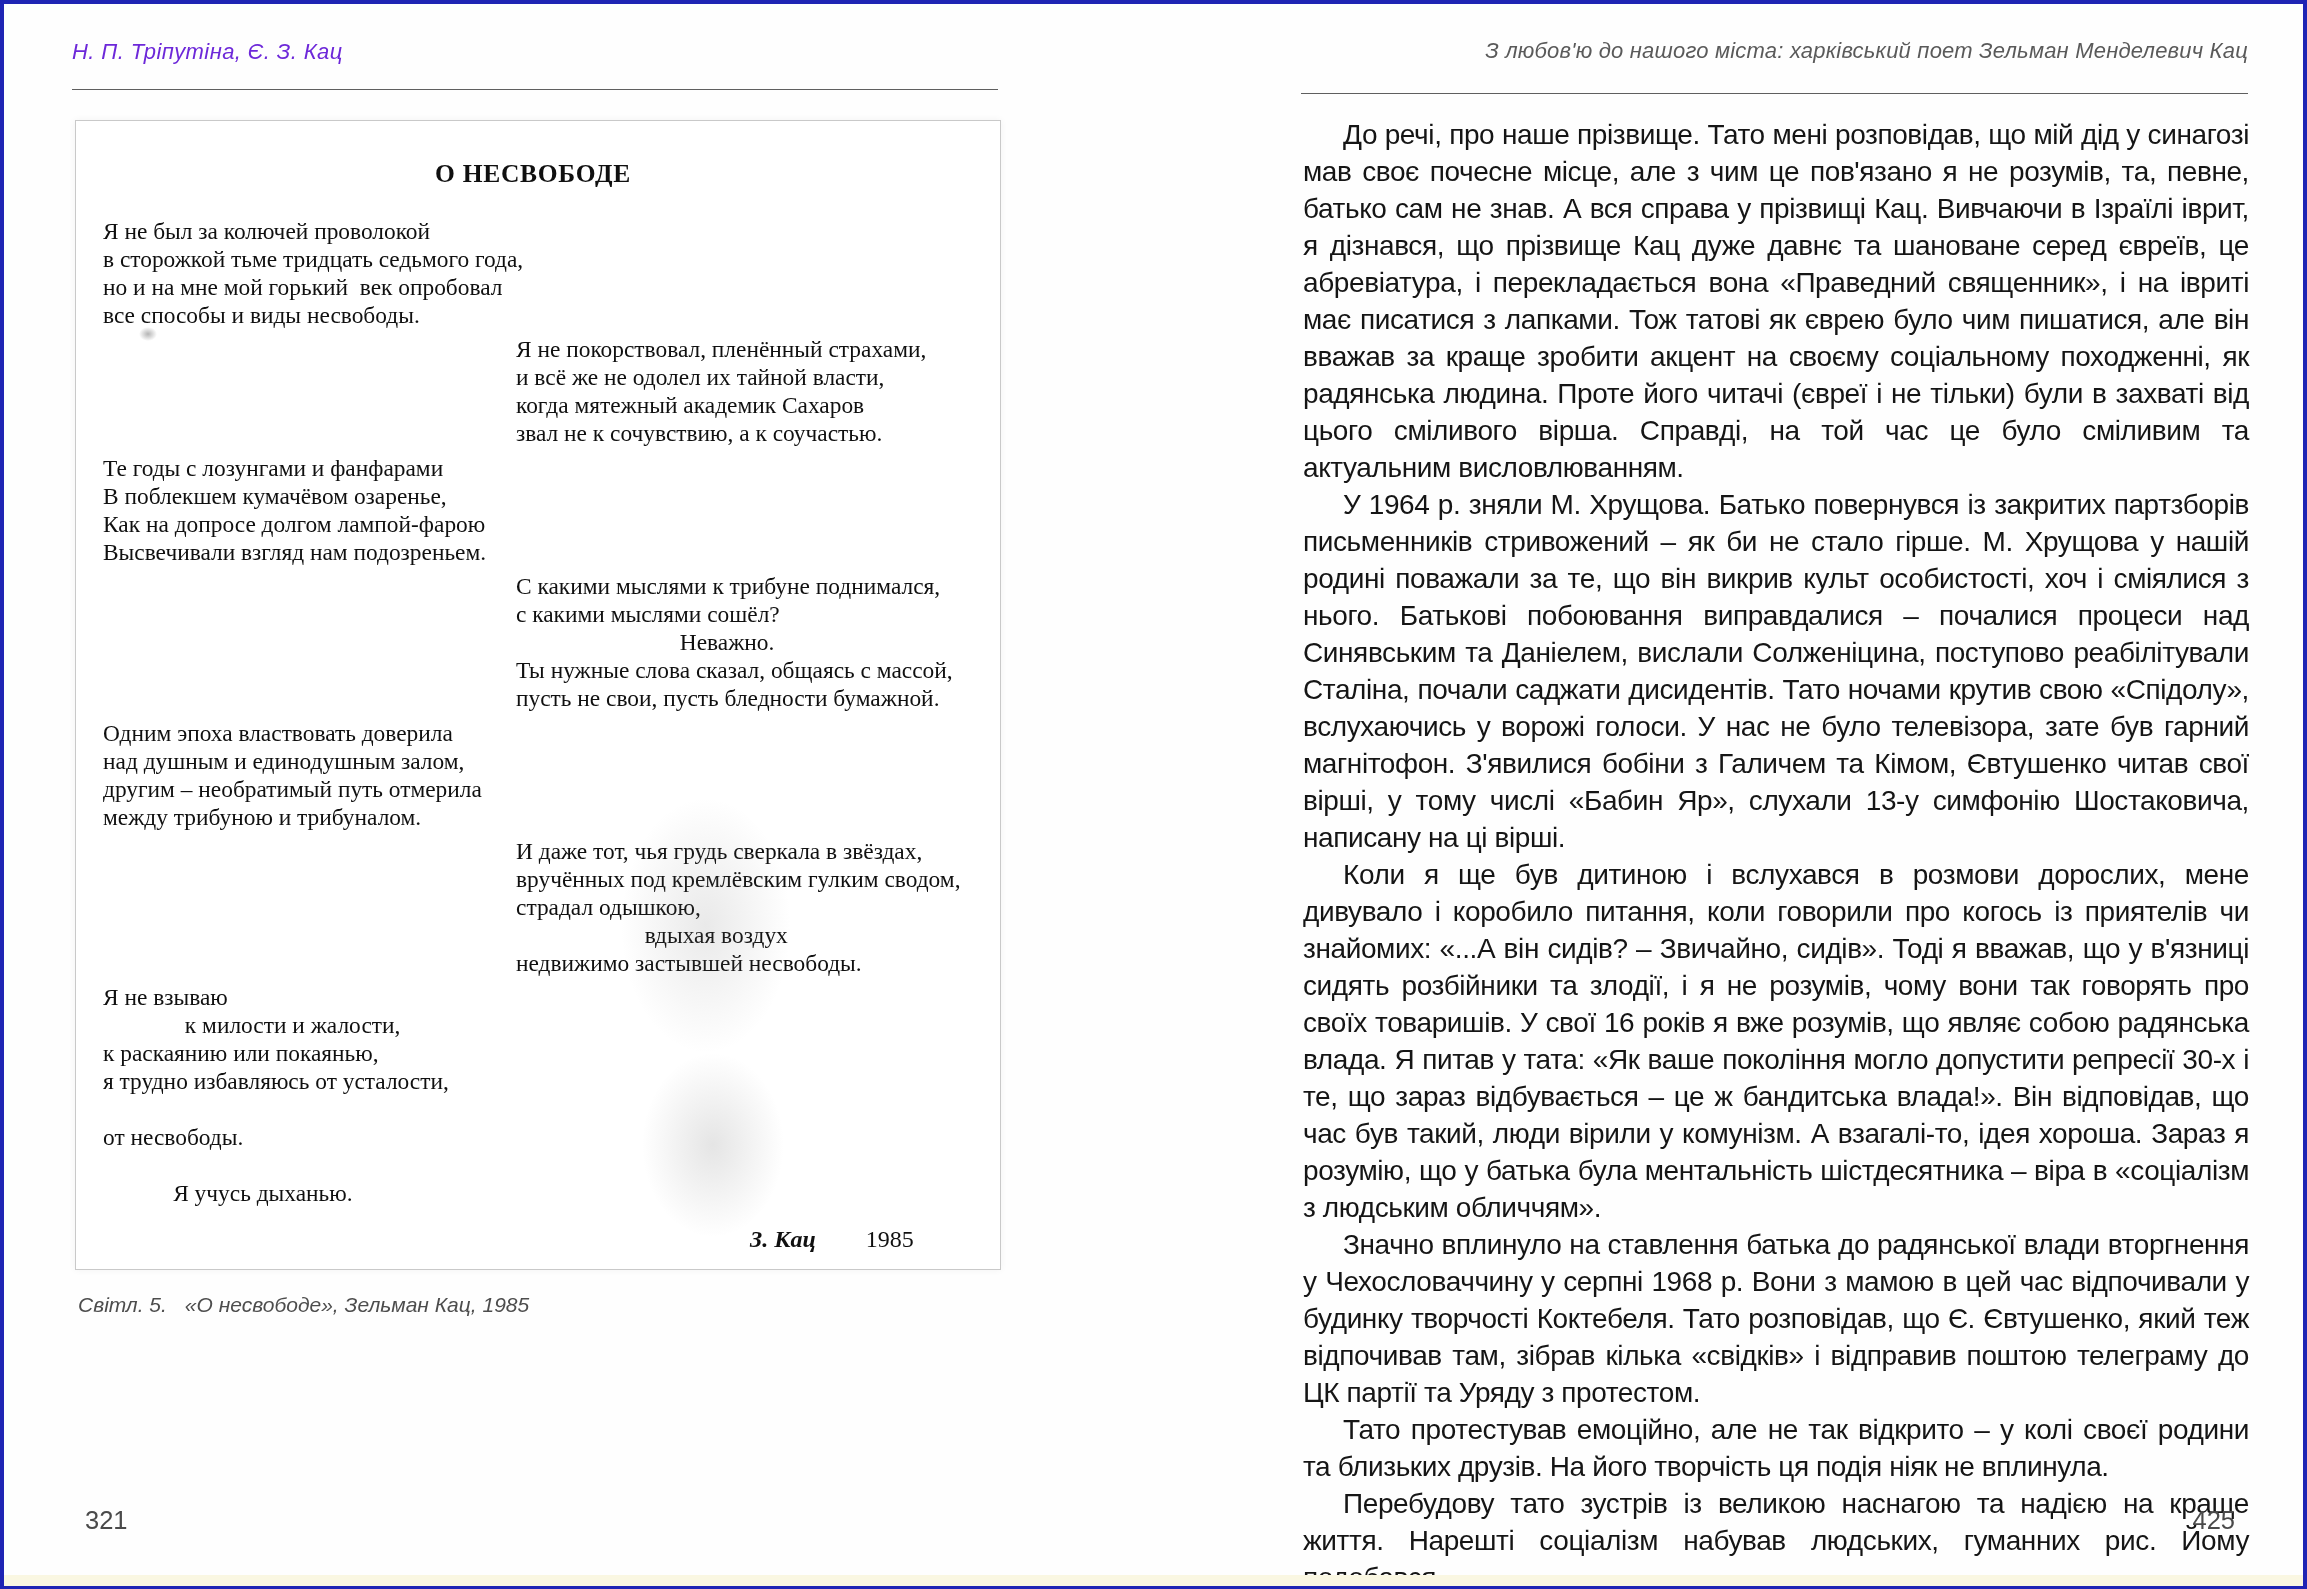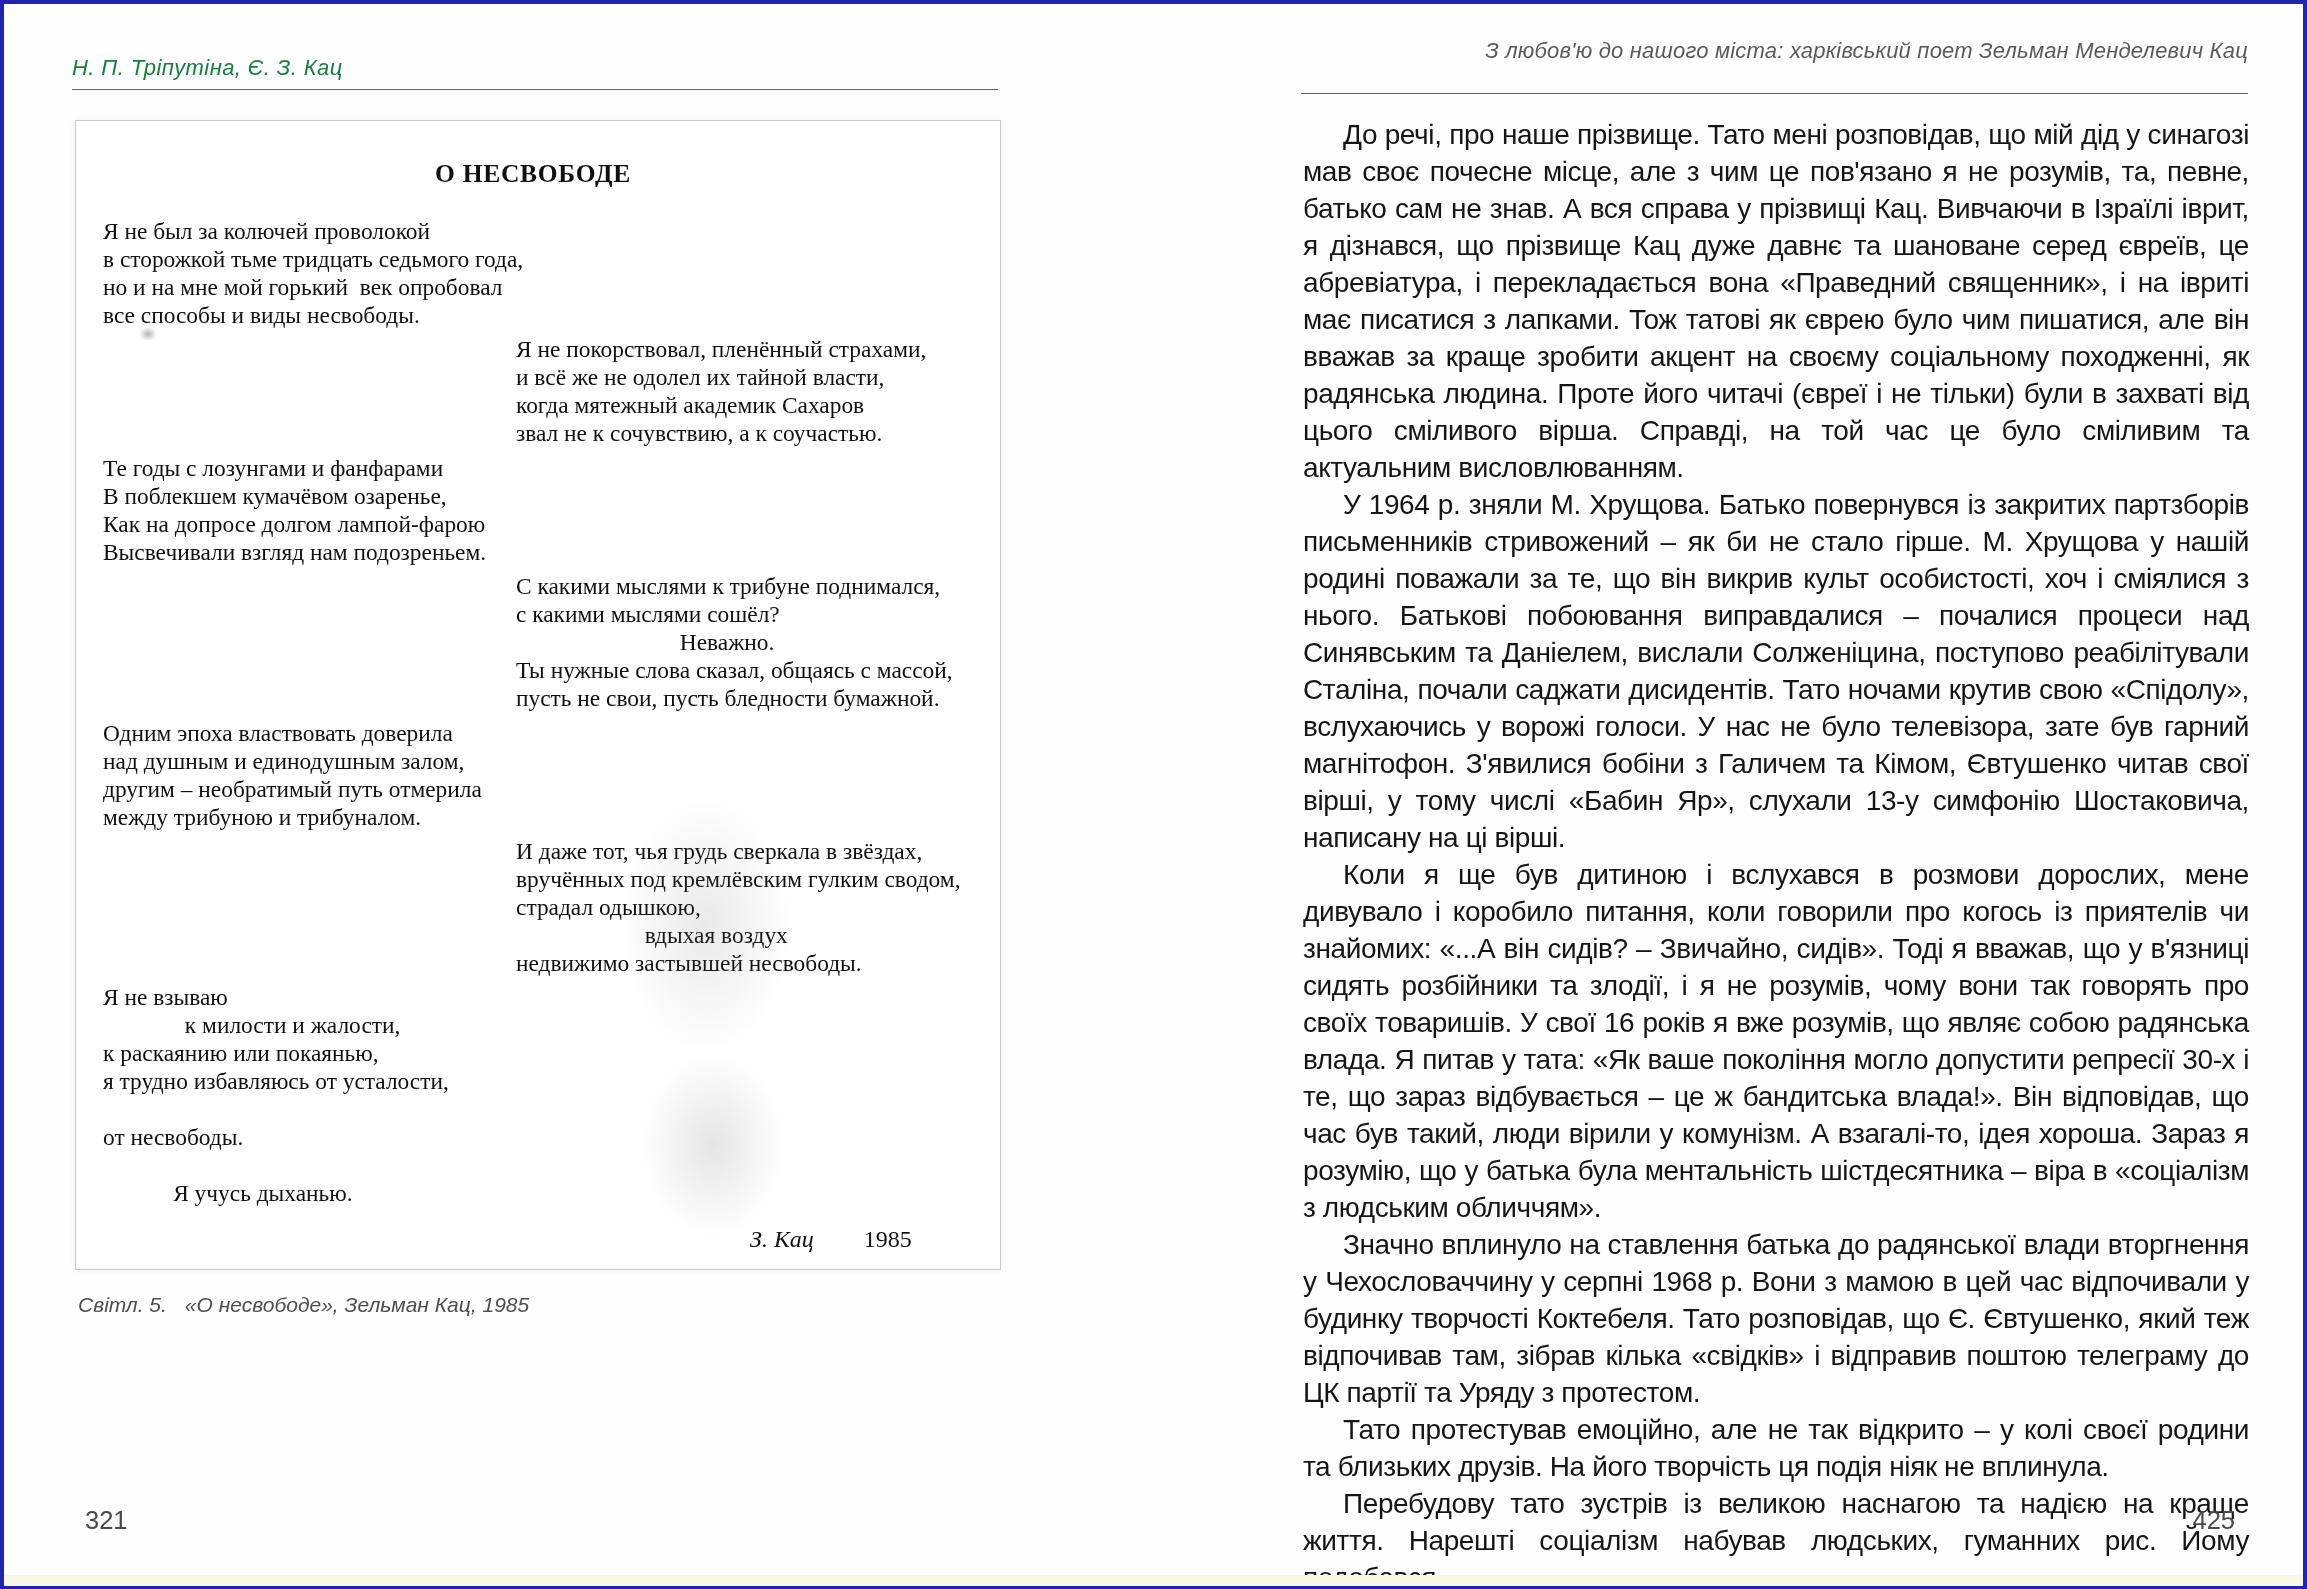--- a/index.html
+++ b/index.html
@@ -18,24 +18,24 @@
   .bottom-strip {
     position: absolute;
     left: 0; right: 0; bottom: 0;
     height: 11.3px;
     background: #faf7e2;
   }
 
   
   .lp-header {
     position: absolute;
-    left: 68px; top: 51px;
+    left: 68px; top: 35px;
     font-size: 22px;
     font-style: italic;
-    color: #15803d;
+    color: #6d28d9;
     letter-spacing: 0.4px;
   }
   .lp-rule {
     position: absolute;
     left: 68px; top: 85px;
     width: 926px; height: 1.4px;
     background: #5f5f5f;
   }
   .poem-box {
     position: absolute;
@@ -64,21 +64,21 @@
   }
   .stanzas .stanza.indent {
     margin-left: 413px;
   }
   .signature-row {
     margin-top: 18.4px;
     margin-left: 647px;
     font-size: 24px;
     white-space: nowrap;
   }
-  .signature-name { font-style: italic; font-weight: normal; font-family: "Liberation Serif", serif; }
+  .signature-name { font-style: italic; font-weight: bold; font-family: "Liberation Serif", serif; }
   .signature-year { margin-left: 44px; }
 
   .stain {
     position: absolute;
     border-radius: 50%;
     pointer-events: none;
   }
   .stain-a {
     left: 617px; top: 794px; width: 170px; height: 255px;
     background: radial-gradient(closest-side, rgba(120,120,120,0.16), rgba(120,120,120,0.0));

